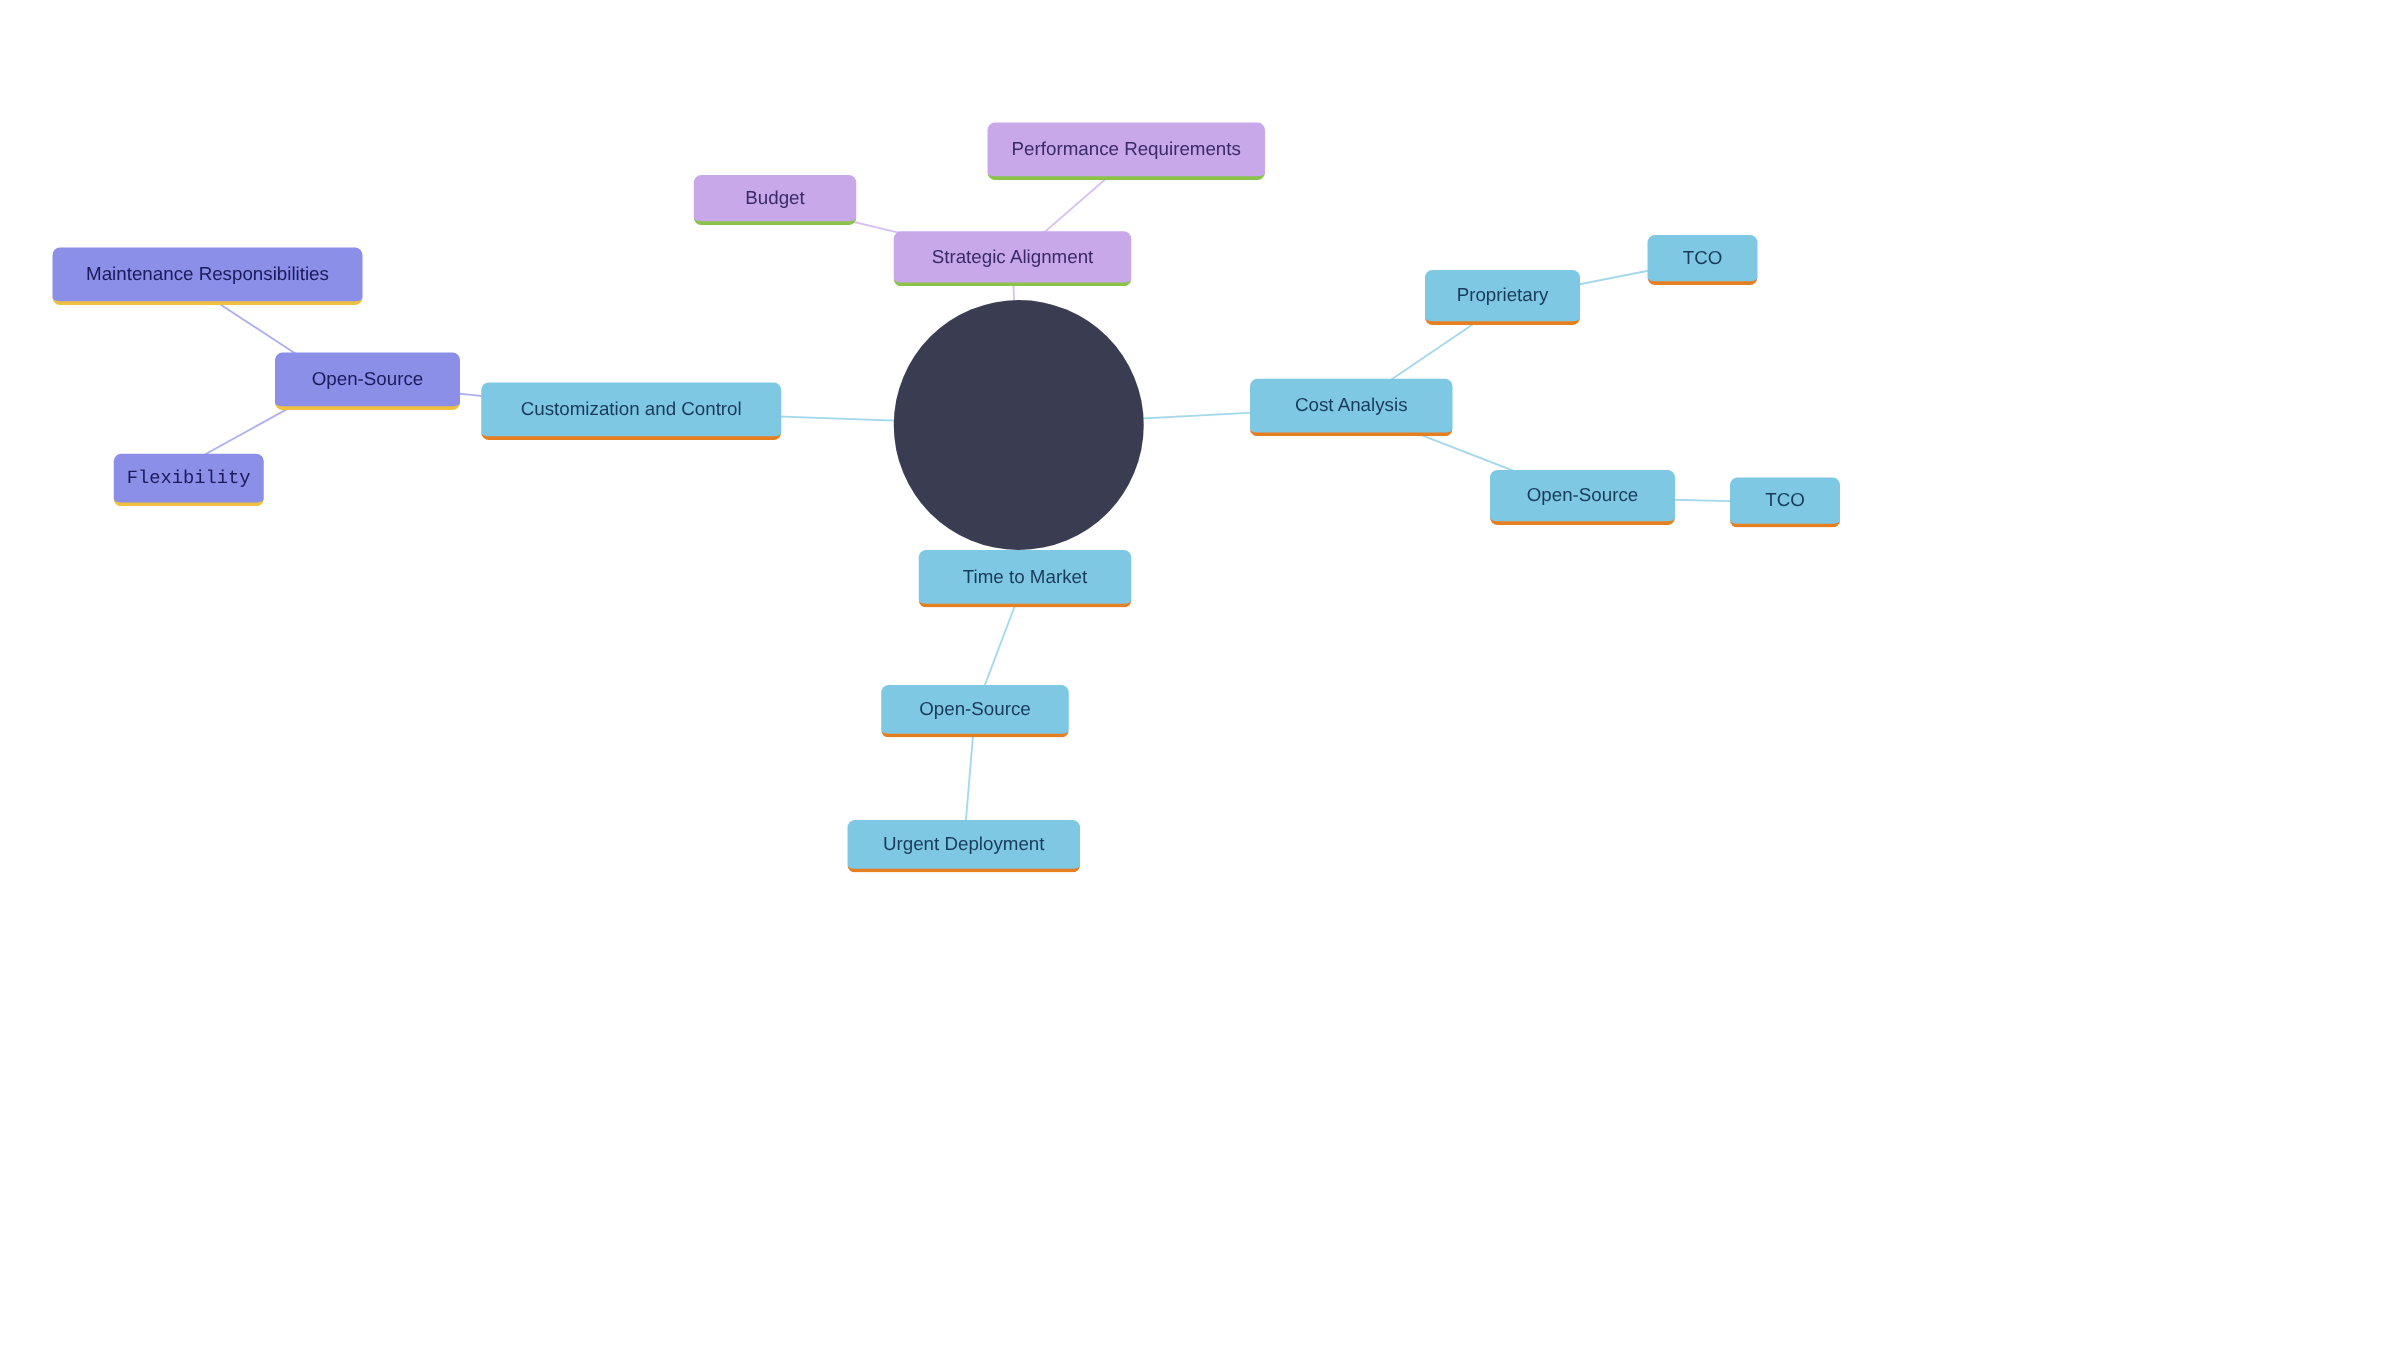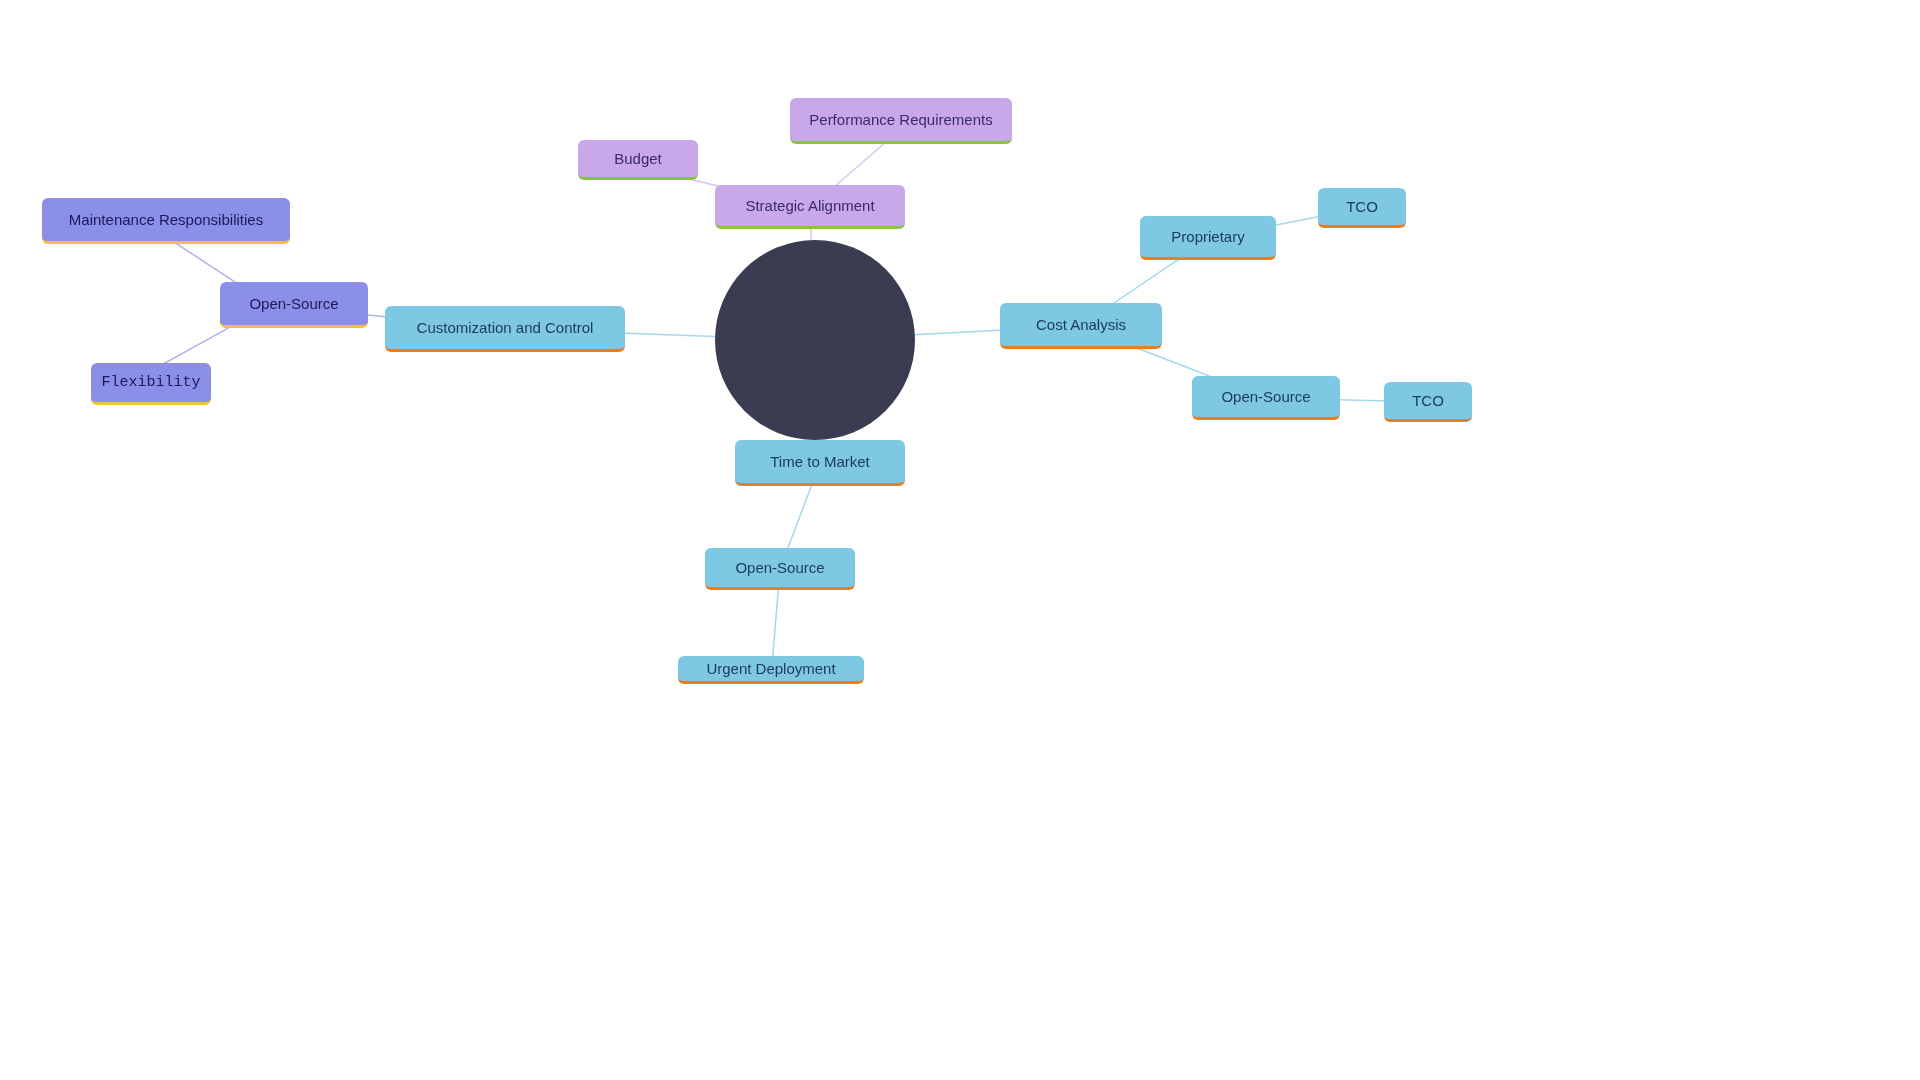--- a/index.html
+++ b/index.html
@@ -84,39 +84,39 @@
     <line x1="127" y1="384" x2="270" y2="305" stroke="#8b8fe8" stroke-width="1.5" opacity="0.7"></line>
   </svg>
 
 <div class="node-center" style="left:715px; top:240px; width:200px; height:200px;">
   <span></span>
 </div>
 
 <div class="node node-purple" style="left: 715px; top: 185px; width: 190px; height: 44px; padding: 0px 8px;">
     <span>Strategic Alignment</span>
   </div>
-<div class="node node-purple" style="left: 578px; top: 140px; width: 120px; height: 40px; padding: 0px 8px;">
+<div class="node node-purple" style="left: 555px; top: 140px; width: 130px; height: 40px; padding: 0px 8px;">
     <span>Budget</span>
   </div>
 <div class="node node-purple" style="left: 790px; top: 98px; width: 222px; height: 46px; padding: 0px 8px;">
     <span>Performance Requirements</span>
   </div>
 <div class="node node-blue" style="left: 735px; top: 440px; width: 170px; height: 46px; padding: 0px 8px;">
     <span>Time to Market</span>
   </div>
 <div class="node node-blue" style="left: 705px; top: 548px; width: 150px; height: 42px; padding: 0px 8px;">
     <span>Open-Source</span>
   </div>
-<div class="node node-blue" style="left: 678px; top: 656px; width: 186px; height: 28px; padding: 0px 20px;">
+<div class="node node-blue" style="left: 678px; top: 656px; width: 186px; height: 42px; padding: 0px 20px;">
     <span>Urgent Deployment</span>
   </div>
 <div class="node node-blue" style="left: 1000px; top: 303px; width: 162px; height: 46px; padding: 0px 8px;">
     <span>Cost Analysis</span>
   </div>
-<div class="node node-blue" style="left: 1140px; top: 216px; width: 136px; height: 44px; padding: 0px 8px;">
+<div class="node node-blue" style="left: 1140px; top: 216px; width: 124px; height: 44px; padding: 0px 8px;">
     <span>Proprietary</span>
   </div>
 <div class="node node-blue" style="left: 1318px; top: 188px; width: 88px; height: 40px; padding: 0px 8px;">
     <span>TCO</span>
   </div>
 <div class="node node-blue" style="left: 1192px; top: 376px; width: 148px; height: 44px; padding: 0px 8px;">
     <span>Open-Source</span>
   </div>
 <div class="node node-blue" style="left: 1384px; top: 382px; width: 88px; height: 40px; padding: 0px 8px;">
     <span>TCO</span>

